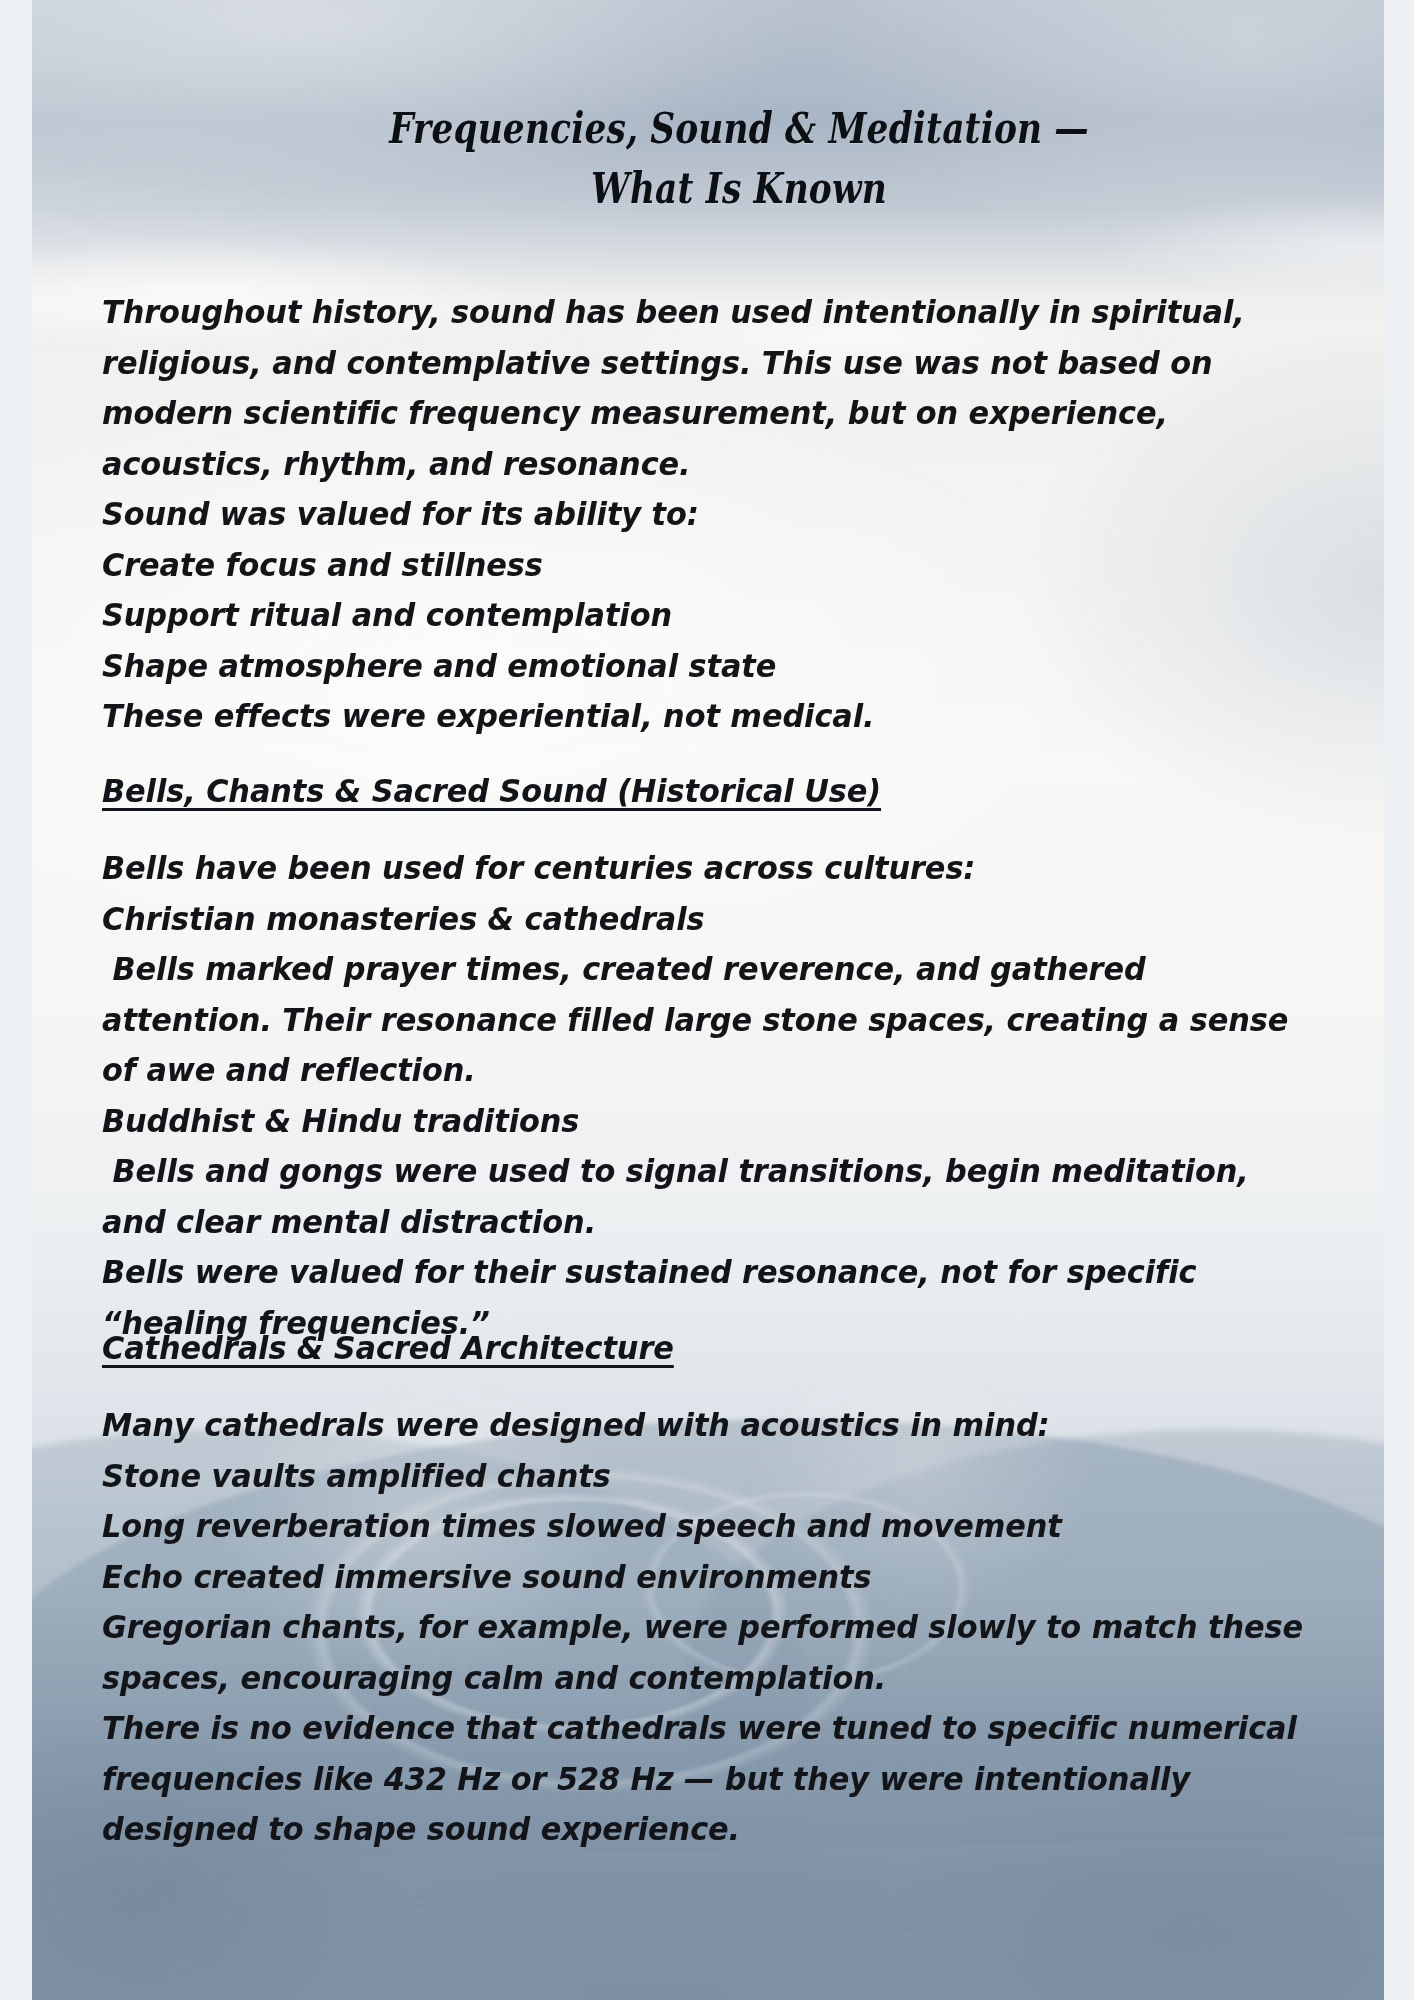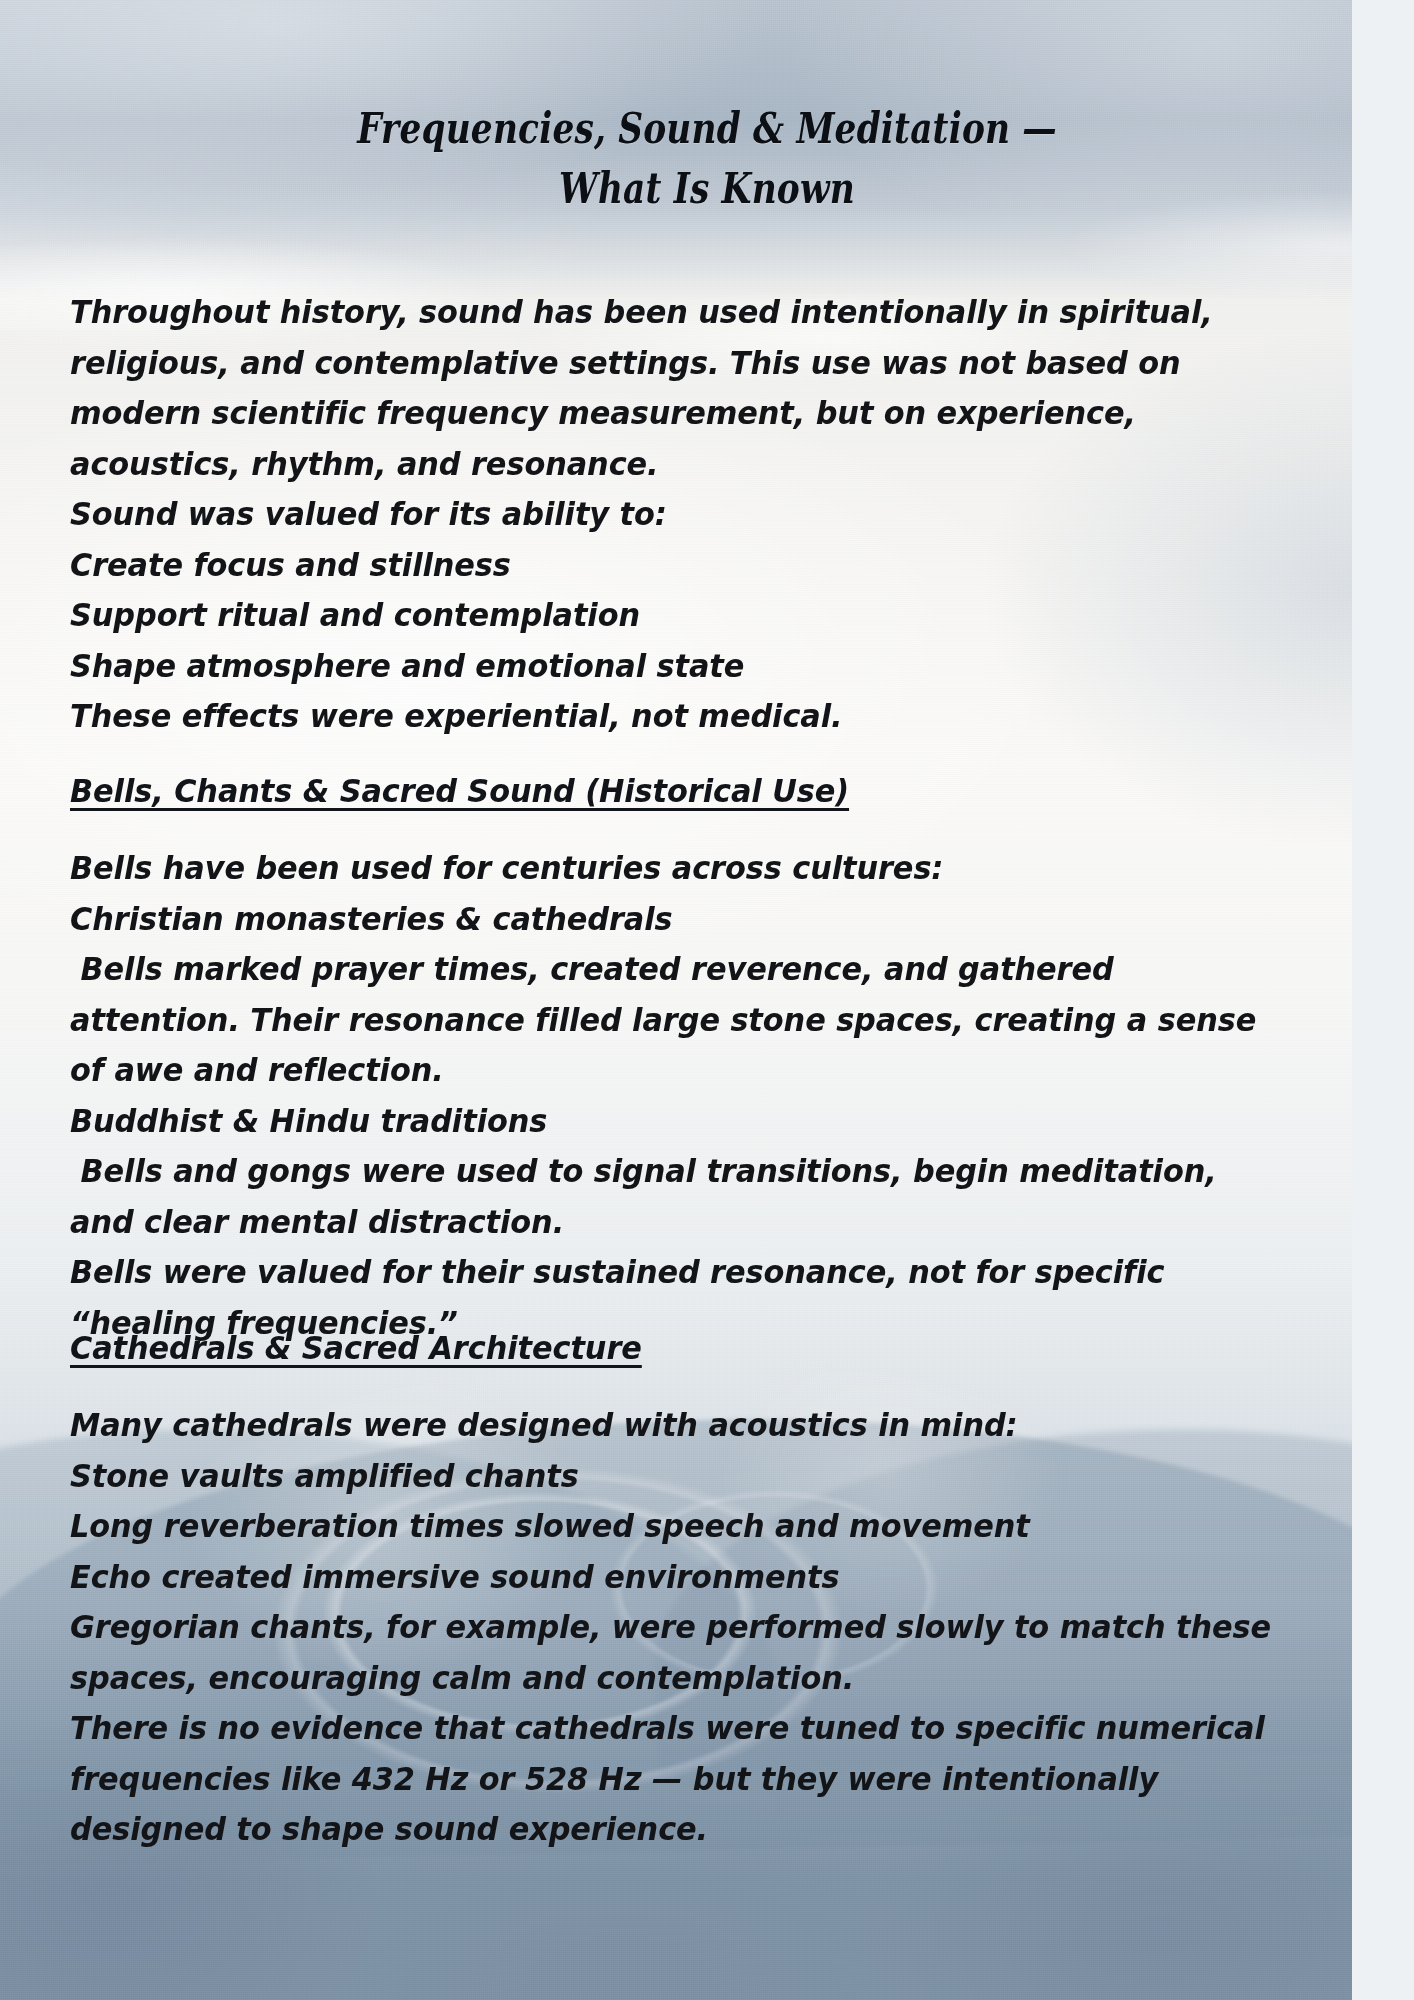--- a/index.html
+++ b/index.html
@@ -30,20 +30,21 @@
         #f2f2f0 300px,
         #f7f6f4 560px,
         #fbfaf8 760px,
         #f8f8f7 1000px,
         #eef1f3 1250px,
         #dfe5ea 1420px,
         #c6d0d9 1600px,
         #8ea0b2 1760px,
         #7f93a7 1880px,
         #7e92a6 2000px);
+    margin-left: 32px;
   }
 
   
   .bg-layer { position:absolute; pointer-events:none; }
 
   .bg-top-sheen {
     left:0; top:0; width:1414px; height:330px;
     background:
       radial-gradient(ellipse 700px 230px at 20% 8%, rgba(255,255,255,0.38), rgba(255,255,255,0) 70%),
       radial-gradient(ellipse 600px 300px at 86% 14%, rgba(255,255,255,0.30), rgba(255,255,255,0) 72%),

